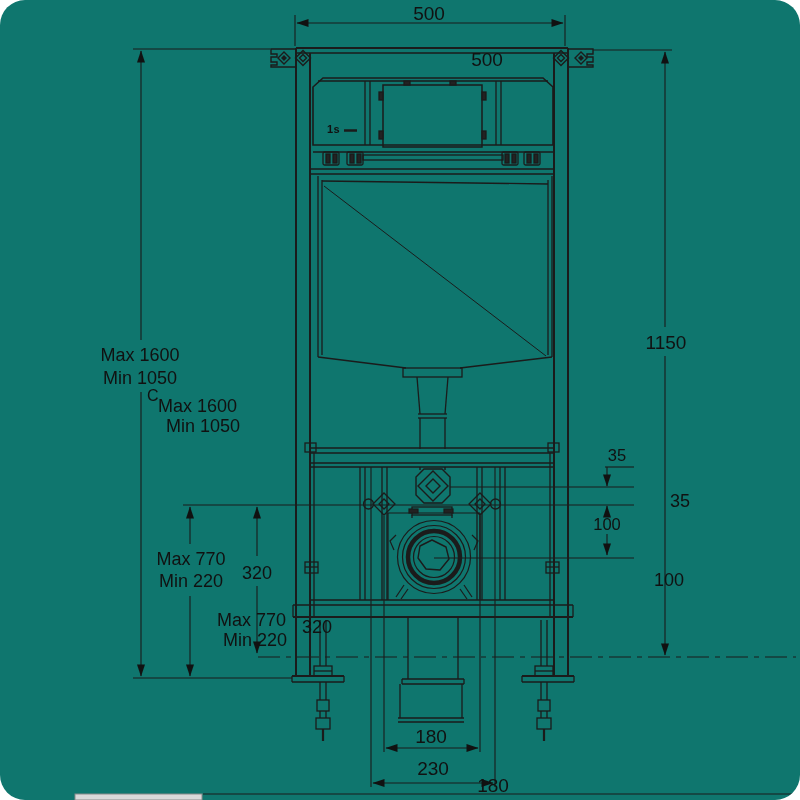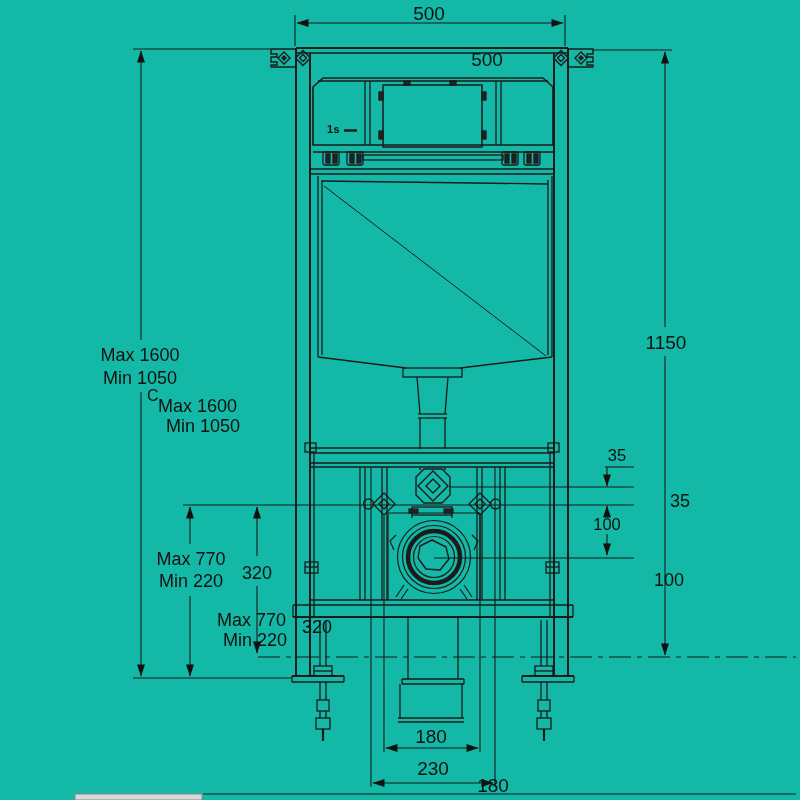--- a/index.html
+++ b/index.html
@@ -1,22 +1,23 @@
 <!DOCTYPE html>
 <html><head>
 <meta charset="utf-8">
 <style>
   html, body { margin: 0; padding: 0; background: #ffffff; }
   .canvas {
     position: relative;
     width: 800px;
     height: 800px;
-    background: #14b8a6;
+    background: #0f766e;
     font-family: "Liberation Sans", sans-serif;
     overflow: hidden;
+    border-radius: 25px;
   }
   svg { display: block; }
   svg text {
     fill: #111111;
     font-family: "Liberation Sans", "DejaVu Sans", sans-serif;
   }
   .dimtxt  { font-size: 19px; }
   .dimtxt2 { font-size: 18px; }
   .dimtxt3 { font-size: 16.5px; }
   .ctxt    { font-size: 16px; }

